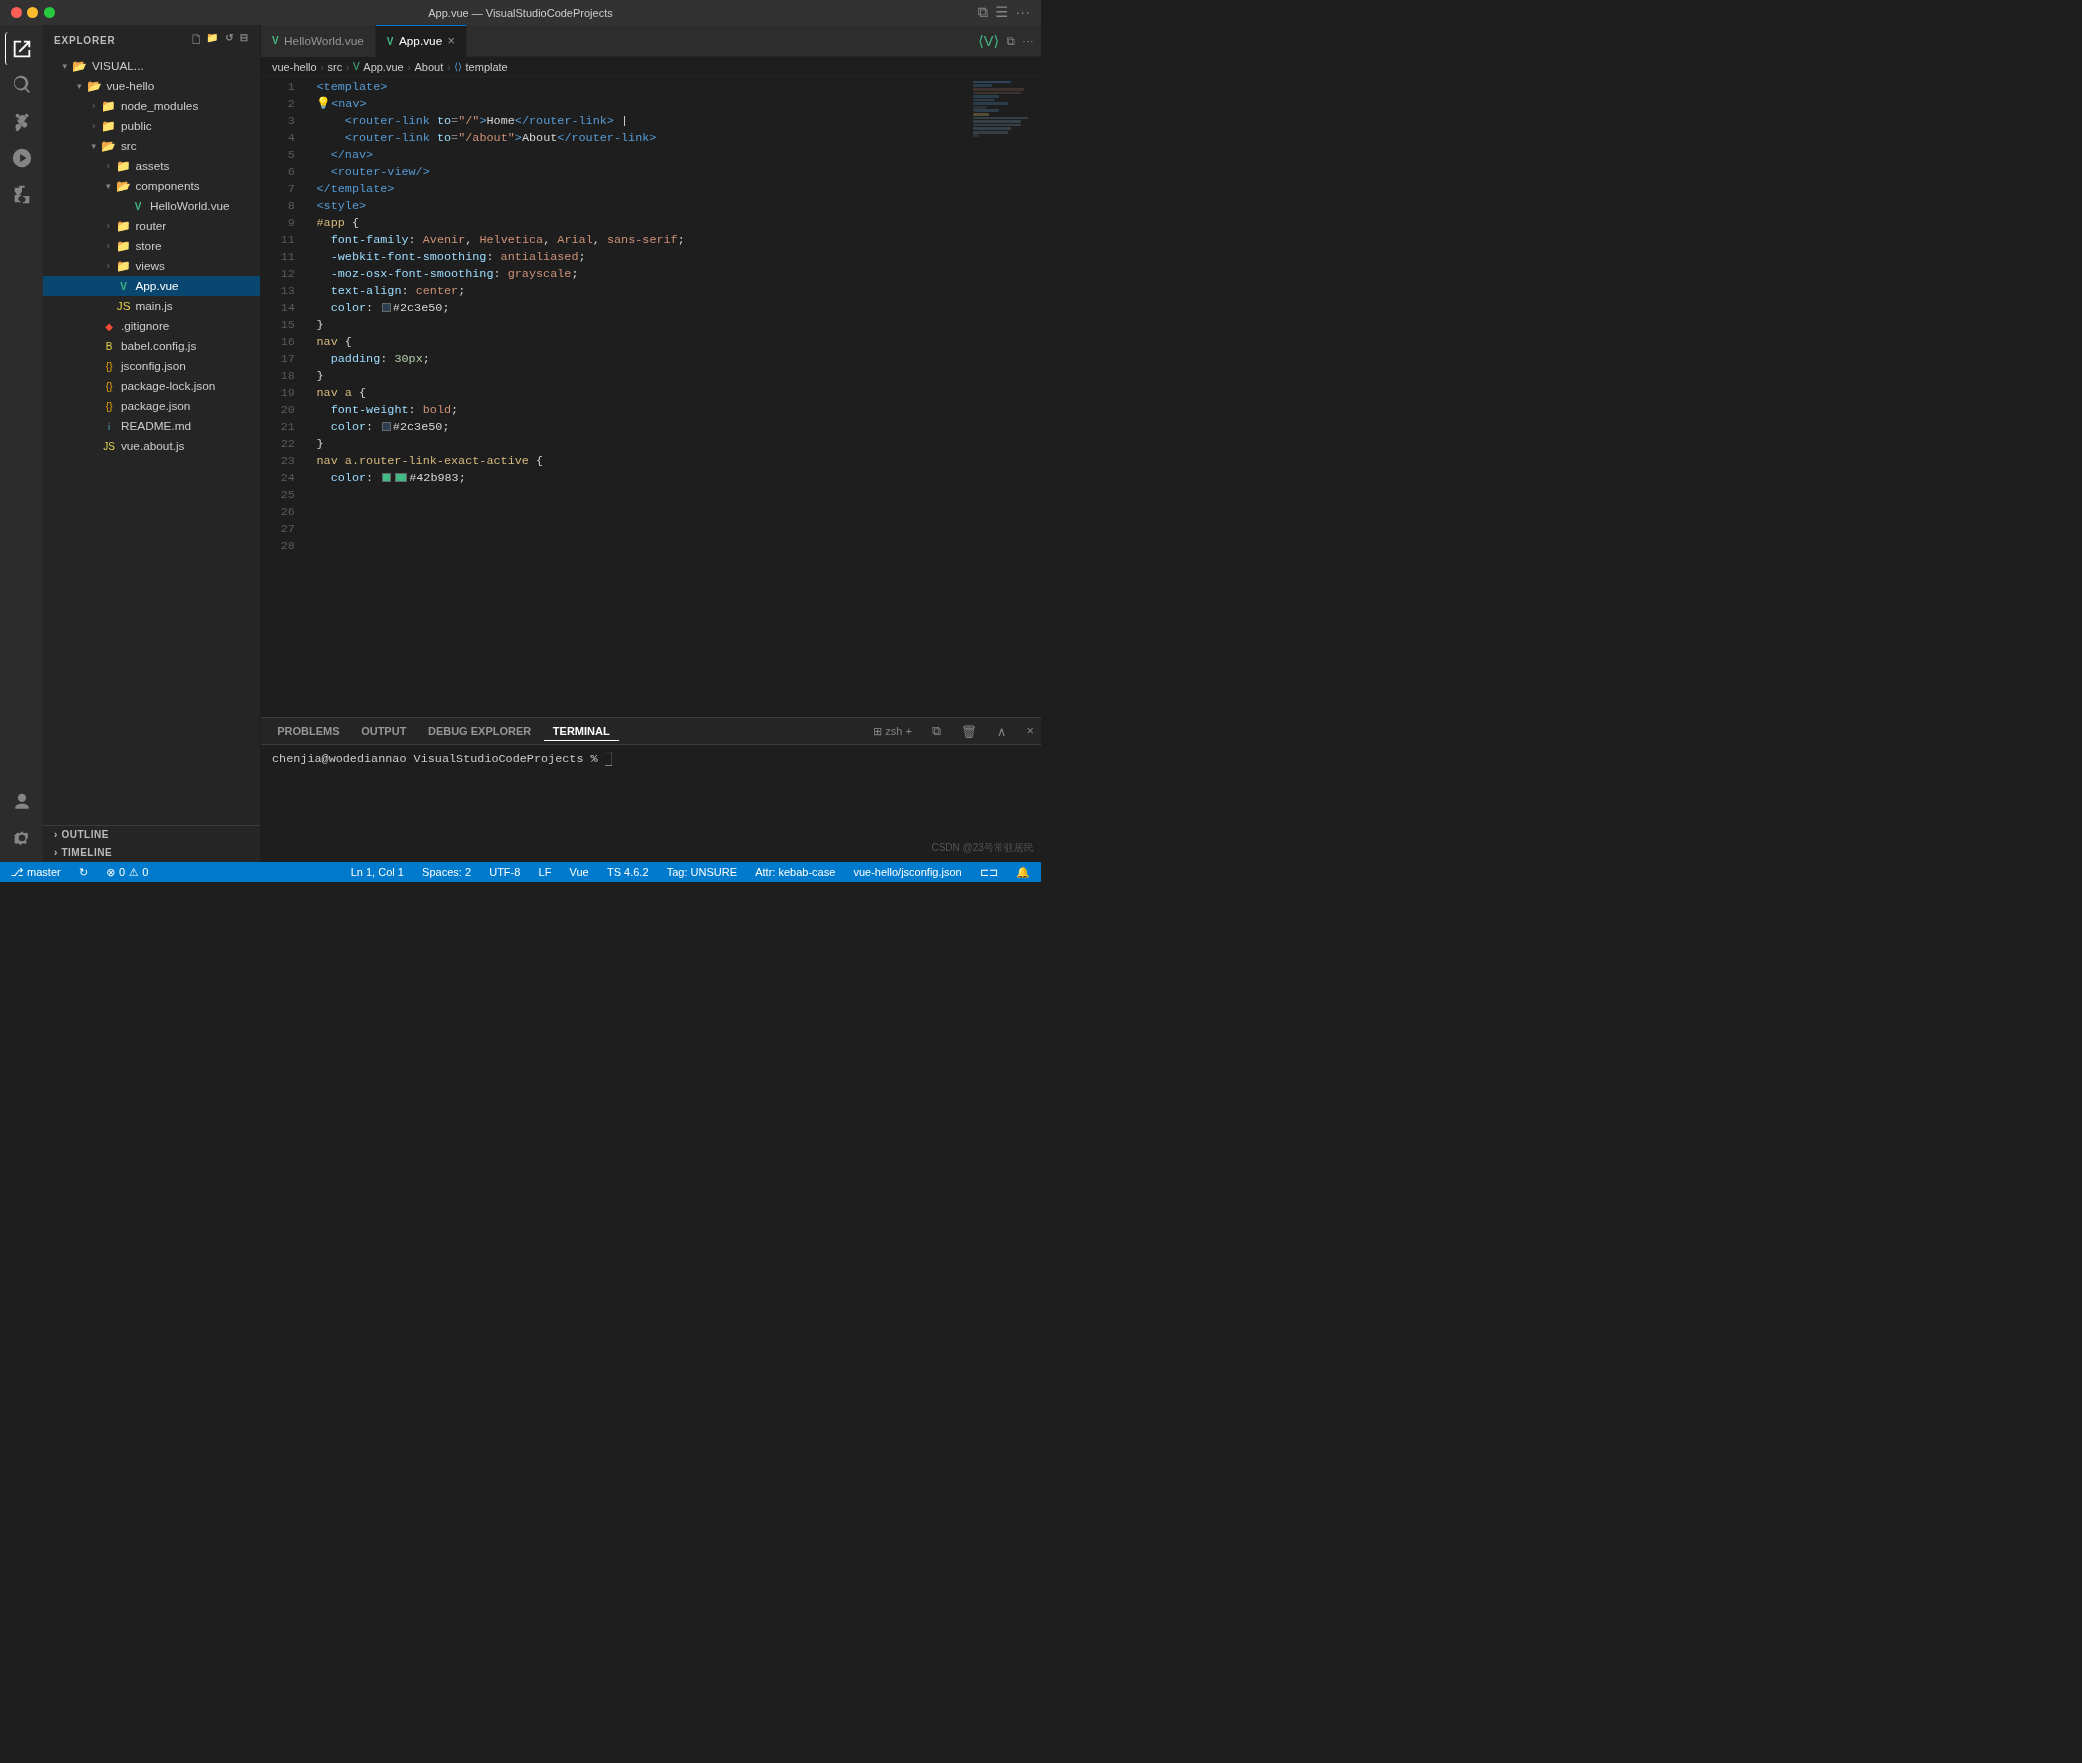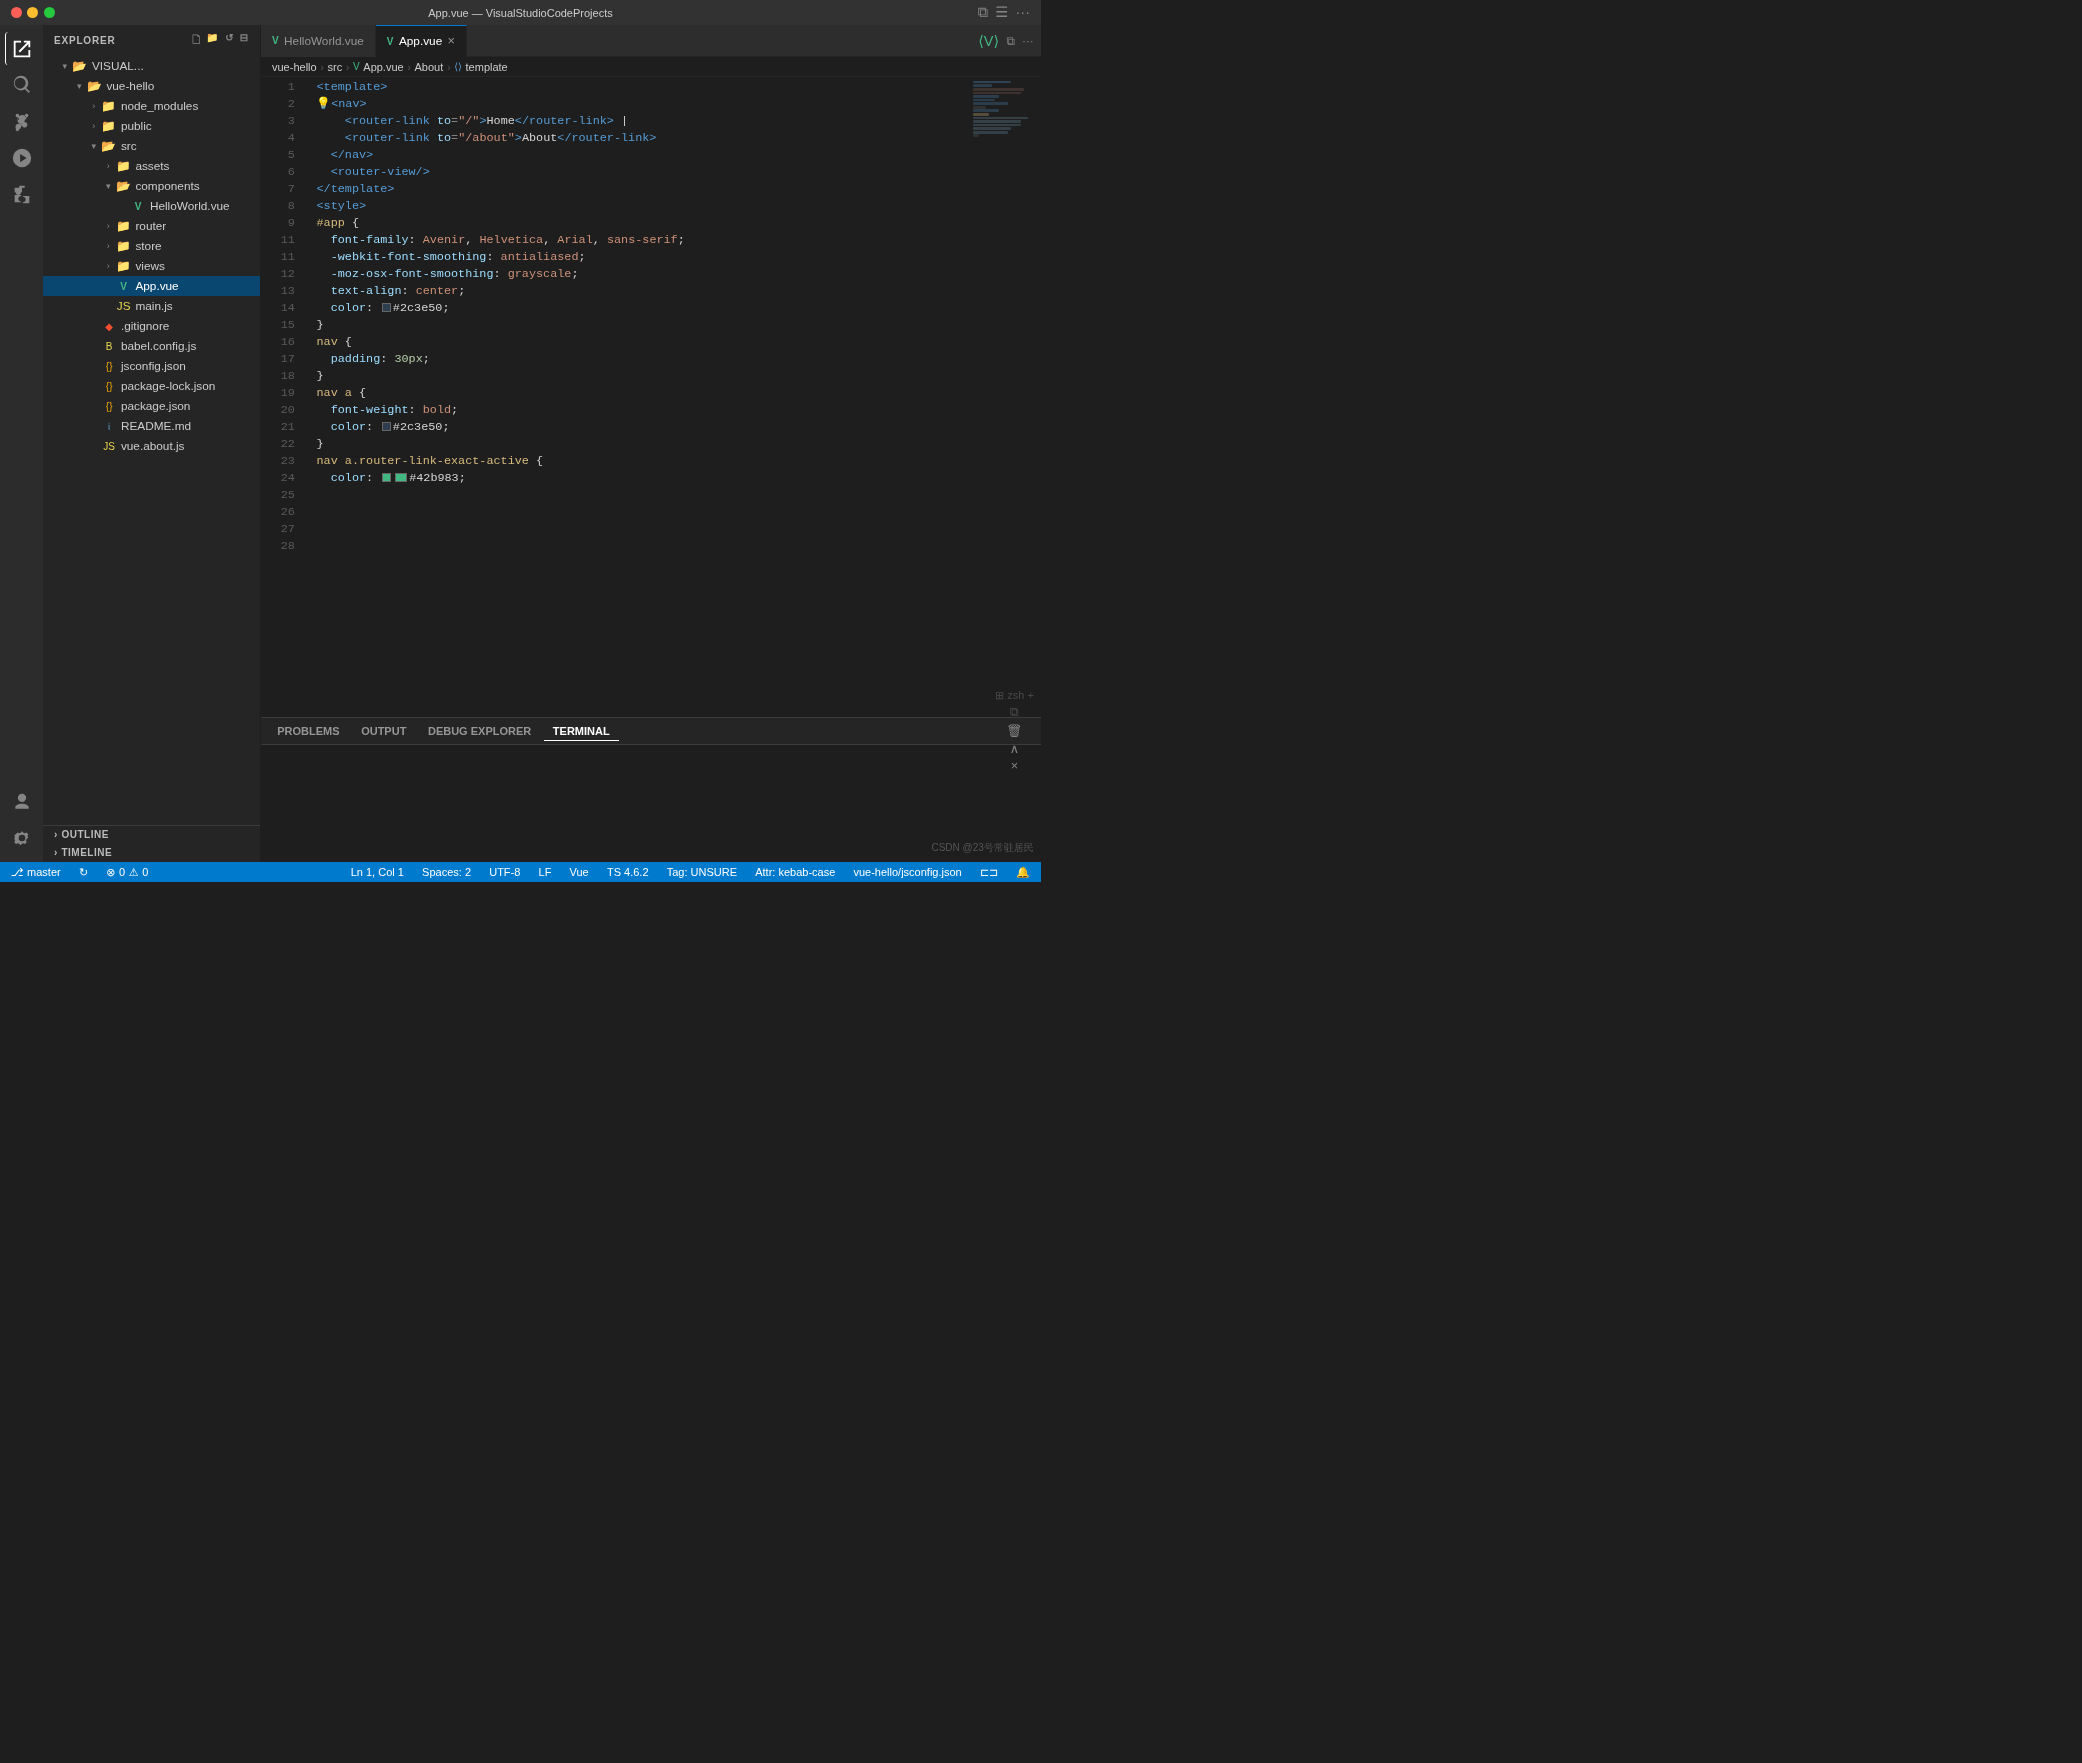--- a/index.html
+++ b/index.html
@@ -324,24 +324,23 @@
       cursor: pointer;
       font-weight: bold;
     }
     .terminal-tab.active {
       color: #ffffff;
       border-bottom: 0.9px solid #ffffff;
     }
     .terminal-actions {
       margin-left: auto;
       display: flex;
-      gap: 3px;
+      gap: 20px;
       align-items: center;
       color: #858585;
-      flex-direction: column;
     }
     .terminal-content {
       flex: 1;
       padding: 7.2px 11px;
       font-family: 'Consolas', 'Courier New', monospace;
       font-size: 11.8px;
       color: #cccccc;
     }
 
     
@@ -785,20 +784,23 @@
         <span class="terminal-tab">DEBUG EXPLORER</span>
         <span class="terminal-tab active">TERMINAL</span>
         <div class="terminal-actions">
           <span style="font-size:11px;">⊞ zsh +</span>
           <span style="font-size:12.7px;">⧉</span>
           <span style="font-size:12.7px;">🗑</span>
           <span style="font-size:12.7px;">∧</span>
           <span style="font-size:12.7px;">×</span>
         </div>
       </div>
+      <div class="terminal-content">
+        <span>chenjia@wodediannao VisualStudioCodeProjects % </span><span style="background:#cccccc; color:#1e1e1e;">█</span>
+      </div>
     </div>
   </div>
 </div>
 
 <div class="status-bar">
   <div class="status-left">
     <div class="status-item">
       <span>⎇</span>
       <span>master</span>
     </div>

